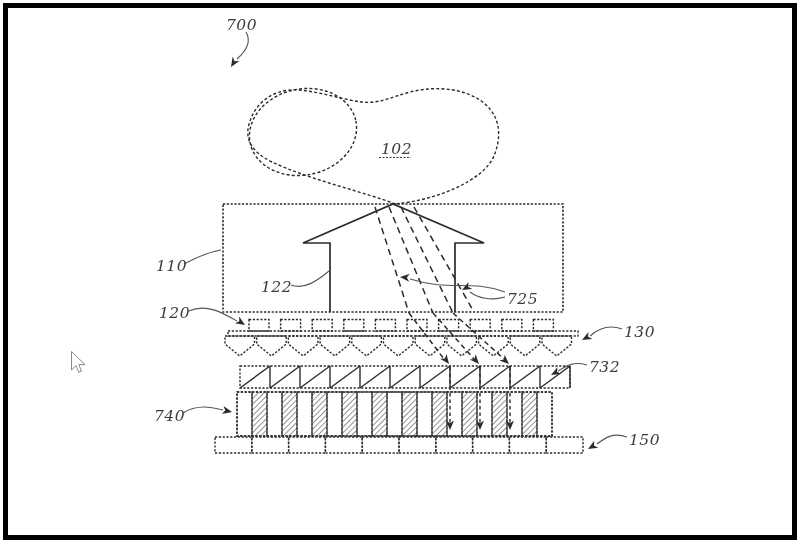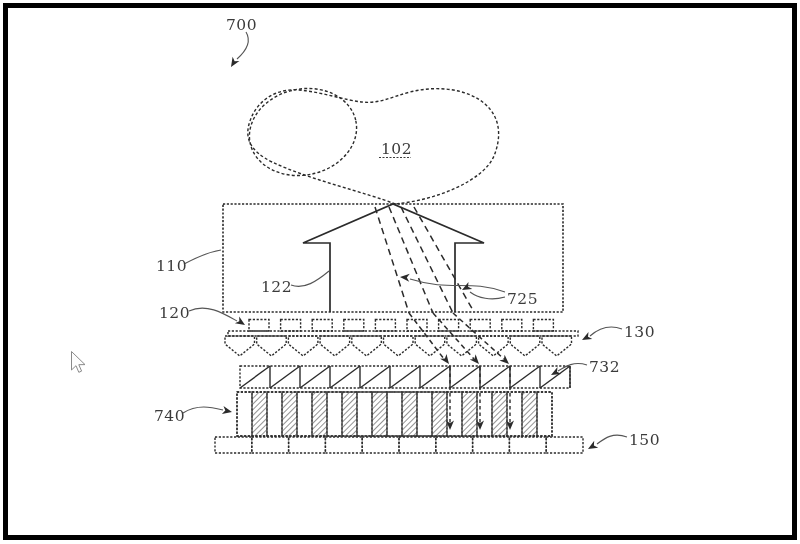--- a/index.html
+++ b/index.html
@@ -1,17 +1,17 @@
 <!DOCTYPE html>
 <html><head>
 <meta charset="utf-8">
 <style>
   html,body{margin:0;padding:0;background:#ffffff;width:800px;height:544px;overflow:hidden;}
   body{font-family:"DejaVu Serif", serif;}
-  .stage{position:relative;width:800px;height:544px;background:#fff;}
+  .stage{position:relative;width:800px;height:544px;background:#fff;font-style:italic;}
   svg{position:absolute;left:0;top:0;}
   text{fill:#3b3b3b;font-size:15.5px;font-family:"DejaVu Serif", serif;letter-spacing:0.5px;}
 </style>
 </head>
 <body>
 
 <div class="stage">
 <svg width="800" height="544" viewBox="0 0 800 544">
   <defs>
     <pattern id="hatch" width="4" height="4" patternUnits="userSpaceOnUse" patternTransform="rotate(45)">

